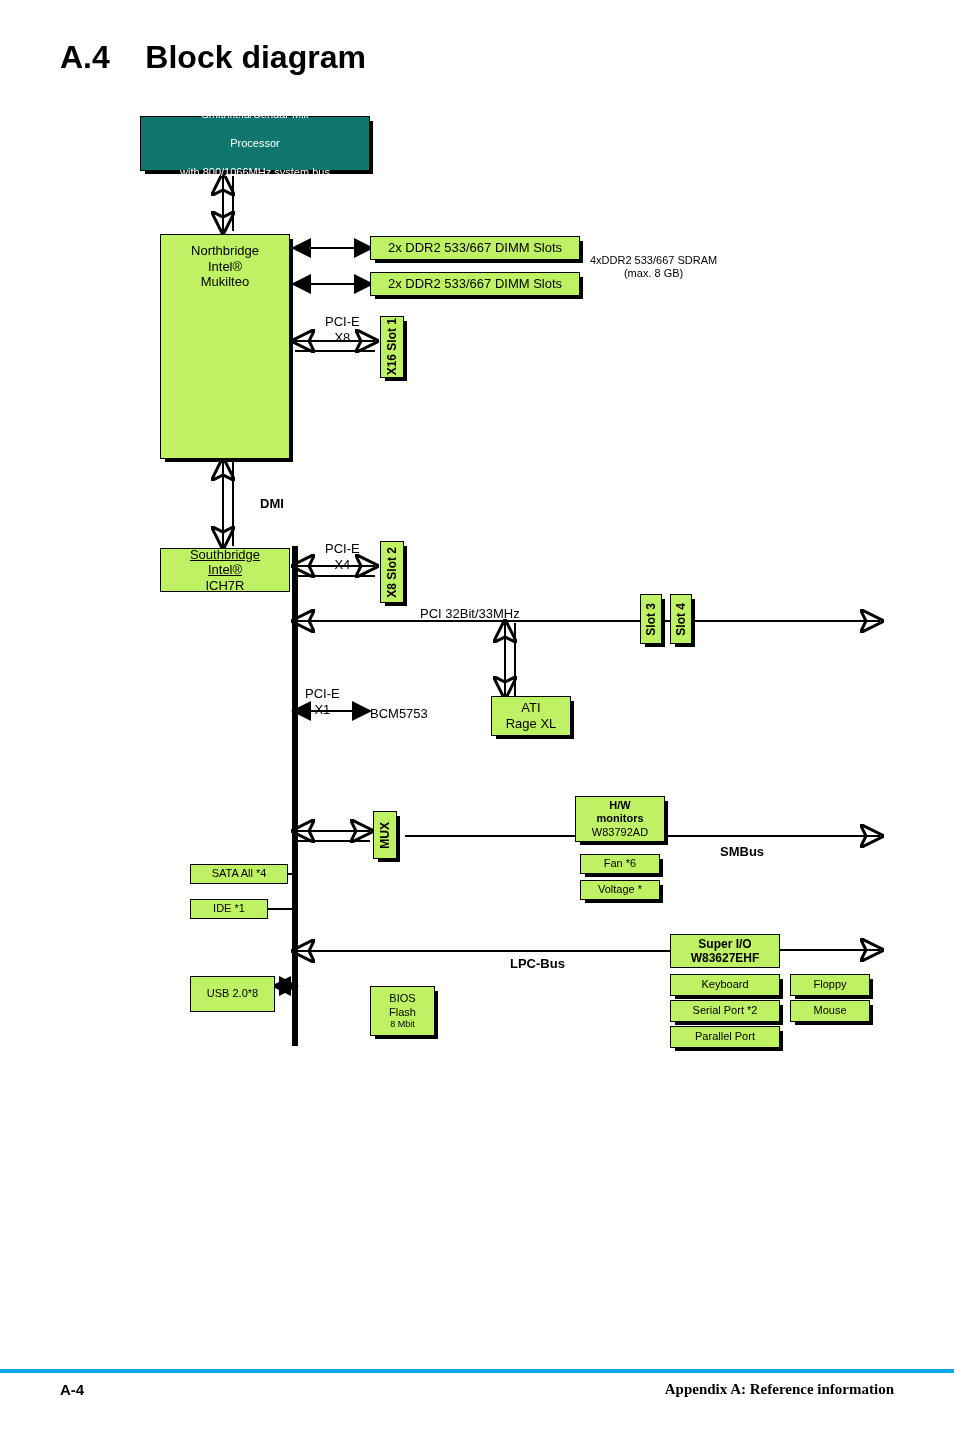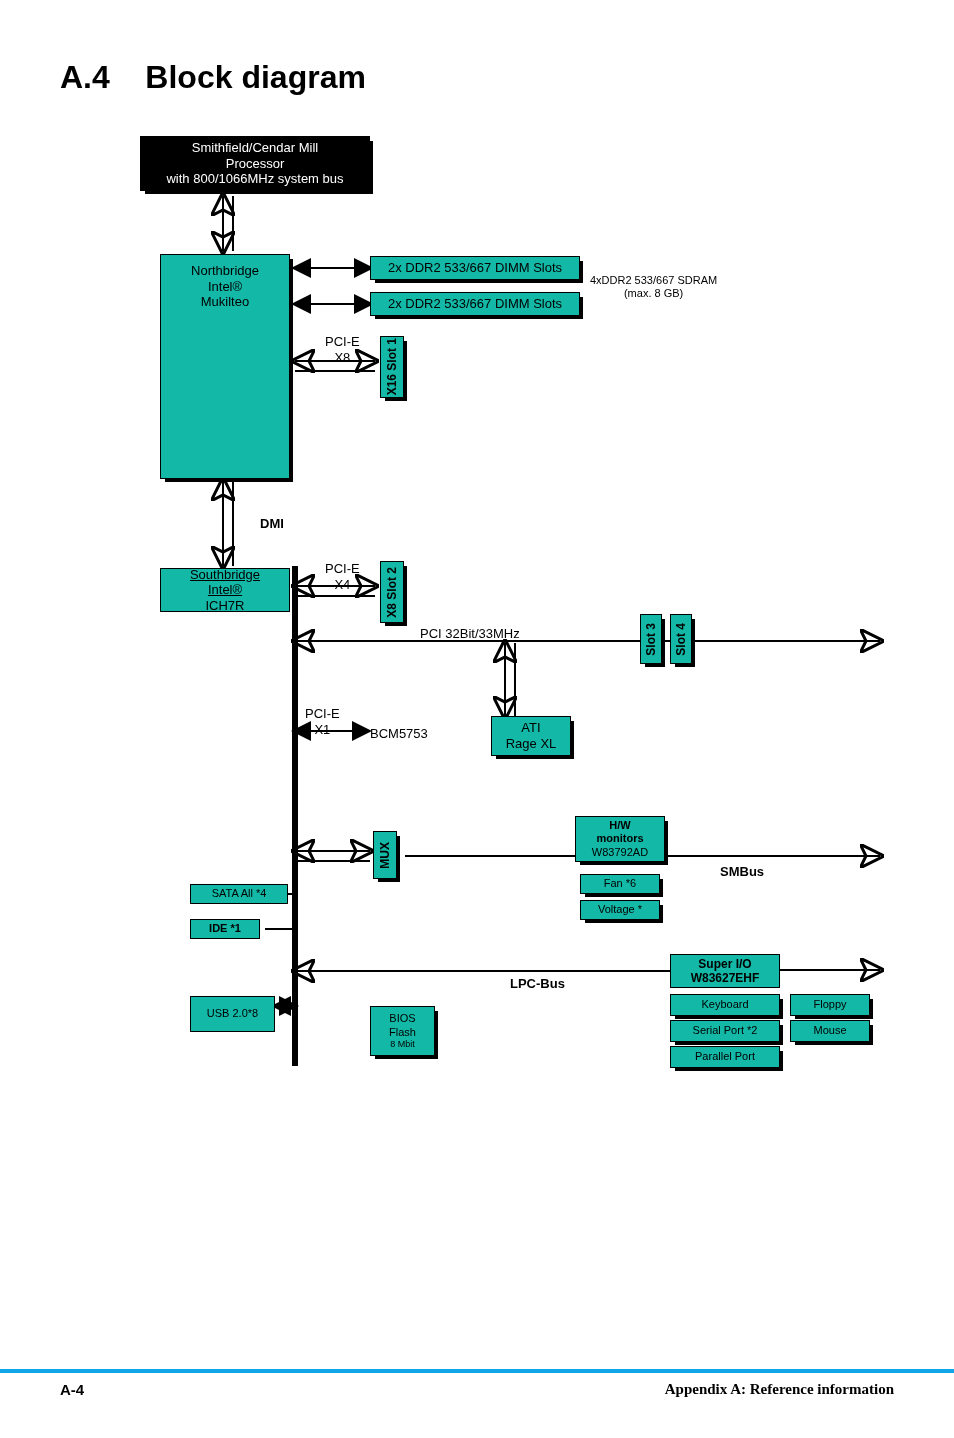--- a/index.html
+++ b/index.html
@@ -7,37 +7,37 @@
     margin: 0;
     padding: 0;
     font-family: Arial, Helvetica, sans-serif;
     background: #fff;
     width: 954px;
   }
   .page {
     width: 954px;
     height: 1438px;
     position: relative;
-    padding: 59px 60px;
+    padding: 39px 60px;
   }
   .title {
     font-size: 32px;
     font-weight: bold;
     margin-bottom: 40px;
   }
   .diagram {
     position: relative;
     width: 820px;
     height: 1000px;
     margin-left: 20px;
   }
   .box {
     position: absolute;
     border: 1.5px solid #000;
-    background: #14b8a6;
+    background: #bef264;
     font-size: 13px;
     text-align: center;
     display: flex;
     flex-direction: column;
     justify-content: center;
     align-items: center;
     line-height: 1.2;
   }
   .shadow::after {
     content: "";
@@ -144,21 +144,21 @@
 
       <line x1="190" y1="758" x2="215" y2="758" stroke="#000" stroke-width="2"></line>
 
       <line x1="185" y1="793" x2="215" y2="793" stroke="#000" stroke-width="2"></line>
 
       <line x1="195" y1="870" x2="215" y2="870" stroke="#000" stroke-width="2" marker-start="url(#ahs)" marker-end="url(#ah)"></line>
 
       <line x1="215" y1="430" x2="215" y2="930" stroke="#000" stroke-width="6"></line>
     </svg>
 
-    <div class="box shadow" style="left:60px; top:0; width:230px; height:55px; background:#000000; color:#fff; font-size:13px;">
+    <div class="box shadow" style="left:60px; top:0; width:230px; height:55px; background:#0f766e; color:#fff; font-size:11px;gap:16px;">
       <div>Smithfield/Cendar Mill</div>
       <div>Processor</div>
       <div>with 800/1066MHz system bus</div>
     </div>
 
     <div class="box shadow" style="left:80px; top:118px; width:130px; height:225px; justify-content:flex-start; padding-top:8px;">
       <div>Northbridge</div>
       <div>Intel®</div>
       <div>Mukilteo</div>
     </div>
@@ -216,21 +216,21 @@
     <div class="box shadow" style="left:495px; top:680px; width:90px; height:46px; font-size:11px;">
       <div class="bold">H/W</div>
       <div class="bold">monitors</div>
       <div>W83792AD</div>
     </div>
     <div class="box shadow" style="left:500px; top:738px; width:80px; height:20px; font-size:11px;">Fan *6</div>
     <div class="box shadow" style="left:500px; top:764px; width:80px; height:20px; font-size:11px;">Voltage *</div>
     <div class="label bold" style="left:640px; top:728px;">SMBus</div>
 
     <div class="box" style="left:110px; top:748px; width:98px; height:20px; font-size:11px;">SATA All *4</div>
-    <div class="box" style="left:110px; top:783px; width:70px; height:20px; font-size:11px;font-weight:bold;">IDE *1</div>
+    <div class="box" style="left:110px; top:783px; width:78px; height:20px; font-size:11px;">IDE *1</div>
     <div class="box" style="left:110px; top:860px; width:85px; height:36px; font-size:11px;">USB 2.0*8</div>
 
     <div class="label bold" style="left:430px; top:840px;">LPC-Bus</div>
 
     <div class="box shadow" style="left:290px; top:870px; width:65px; height:50px; font-size:11px;">
       <div>BIOS</div>
       <div>Flash</div>
       <div style="font-size:9px;">8 Mbit</div>
     </div>
 

